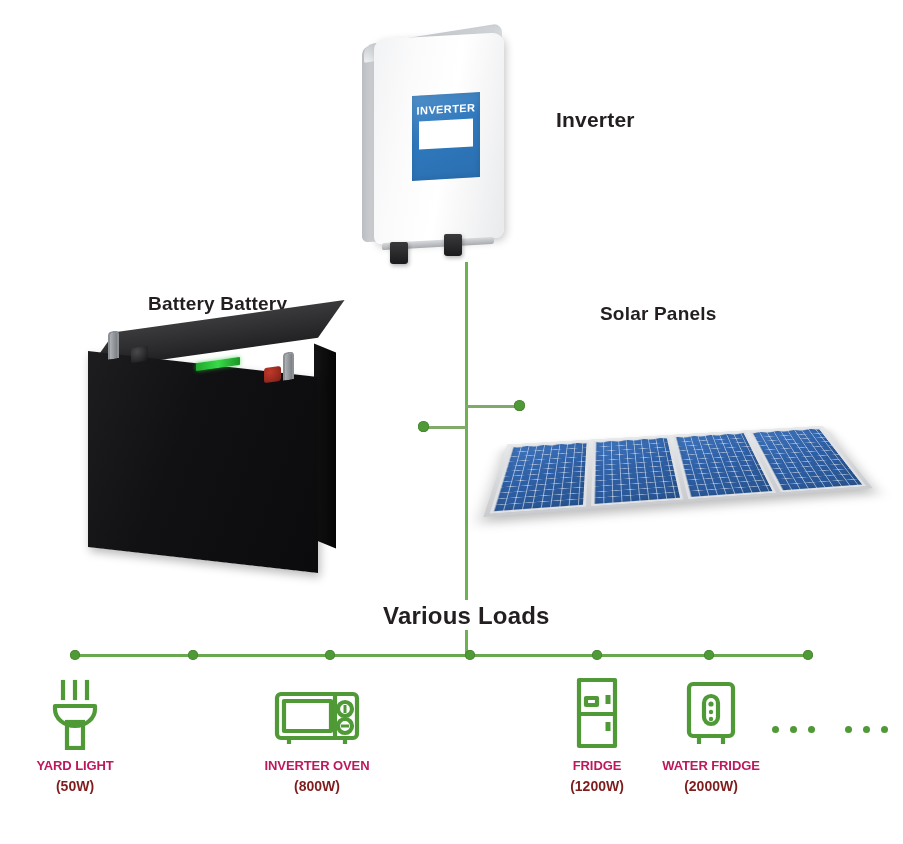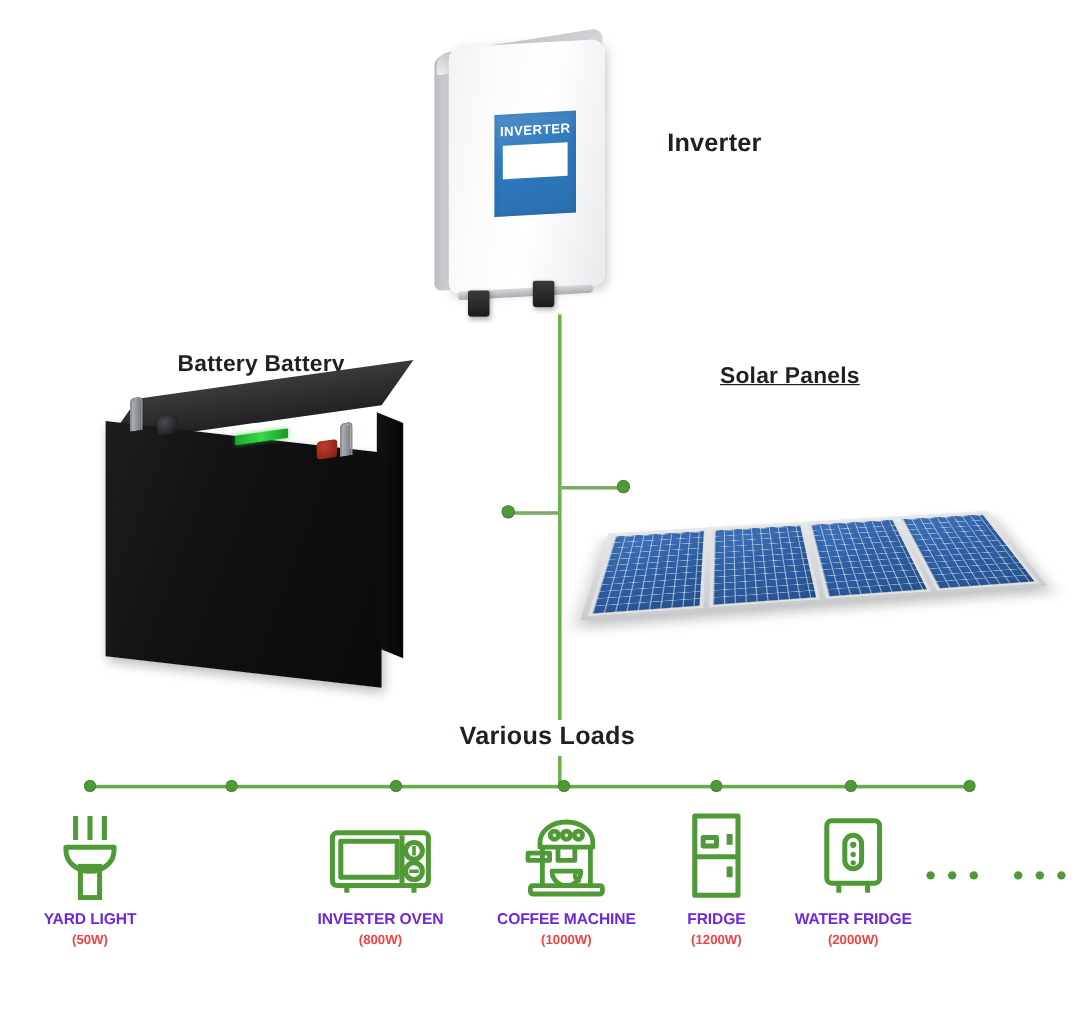--- a/index.html
+++ b/index.html
@@ -212,30 +212,30 @@
   .load-icon {
     height: 74px;
     display: flex;
     align-items: flex-end;
     justify-content: center;
   }
   .load-name {
     margin-top: 9px;
     font-size: 13px;
     font-weight: bold;
-    color: #6d28d9;
+    color: #be185d;
     line-height: 1.0;
     letter-spacing: -0.1px;
     white-space: nowrap;
   }
   .load-power {
     margin-top: 7px;
-    font-size: 11px;
+    font-size: 14px;
     font-weight: bold;
-    color: #ef4444;
+    color: #7f1d1d;
     line-height: 1.0;
   }
   .ellipsis-group {
     position: absolute;
     top: 50px;
     display: flex;
     gap: 11px;
     align-items: center;
   }
   .ell-dot {
@@ -290,32 +290,32 @@
     <div class="bat-front"></div>
 
     <div class="bat-handle" style="left:30px; top:1px; transform: skewY(-9deg);"></div>
     <div class="bat-handle" style="left:205px; top:22px; transform: skewY(-9deg);"></div>
 
     <div class="bat-term neg" style="left:53px; top:17px; transform: skewY(-8deg);"></div>
     <div class="bat-led" style="left:118px; top:30px; transform: skewY(-8deg);"></div>
     <div class="bat-term pos" style="left:186px; top:37px; transform: skewY(-8deg);"></div>
   </div>
 
-  <div class="node-label" style="left:600px; top:303px; font-size:19px;text-decoration:underline;">Solar Panels</div>
+  <div class="node-label" style="left:600px; top:303px; font-size:19px;">Solar Panels</div>
 
   <div id="solar-wrap">
     <div class="solar-plane">
       <div class="solar-panel"></div>
       <div class="solar-panel"></div>
       <div class="solar-panel"></div>
       <div class="solar-panel"></div>
     </div>
   </div>
 
-  <div class="node-label" style="left:383px; top:602px; font-size:21px;">Various Loads</div>
+  <div class="node-label" style="left:383px; top:602px; font-size:24px;">Various Loads</div>
 
   <div id="loads-row">
 
     <div class="load-item" style="left:5px;">
       <div class="load-icon">
         <svg width="64" height="72" viewBox="0 0 64 72" fill="none" stroke="#4f9a36" stroke-width="4.2" stroke-linecap="square">
           <line x1="20" y1="4" x2="20" y2="20"></line>
           <line x1="32" y1="4" x2="32" y2="20"></line>
           <line x1="44" y1="4" x2="44" y2="20"></line>
           <path d="M12 28 H52 V31 A20 17 0 0 1 12 31 Z" stroke-linejoin="round"></path>
@@ -338,39 +338,20 @@
           <circle cx="74" cy="48" r="7"></circle>
           <line x1="70" y1="48" x2="78" y2="48" stroke-width="3"></line>
           <line x1="18" y1="60" x2="18" y2="66"></line>
           <line x1="74" y1="60" x2="74" y2="66"></line>
         </svg>
       </div>
       <div class="load-name">INVERTER OVEN</div>
       <div class="load-power">(800W)</div>
     </div>
 
-    <div class="load-item" style="left:402px;">
-      <div class="load-icon">
-        <svg width="80" height="74" viewBox="0 0 80 74" fill="none" stroke="#4f9a36" stroke-width="4" stroke-linejoin="round">
-          <path d="M18 26 A22 17 0 0 1 62 26 V30 H18 Z"></path>
-          <circle cx="30" cy="20" r="3.4"></circle>
-          <circle cx="40" cy="20" r="3.4"></circle>
-          <circle cx="50" cy="20" r="3.4"></circle>
-          <line x1="20" y1="30" x2="20" y2="62"></line>
-          <line x1="60" y1="30" x2="60" y2="62"></line>
-          <path d="M8 35 H26 V41 H8 Z"></path>
-          <path d="M33 30 V41 H47 V30"></path>
-          <path d="M28 50 H52 A12 12 0 0 1 28 50 Z"></path>
-          <path d="M52 50 A5 4 0 0 0 52 58" stroke-width="3.4"></path>
-          <rect x="10" y="62" width="60" height="7" rx="2"></rect>
-        </svg>
-      </div>
-      <div class="load-name">COFFEE MACHINE</div>
-      <div class="load-power">(1000W)</div>
-    </div>
 
     <div class="load-item" style="left:527px;">
       <div class="load-icon">
         <svg width="56" height="74" viewBox="0 0 56 74" fill="none" stroke="#4f9a36" stroke-width="4.2" stroke-linejoin="round">
           <rect x="10" y="4" width="36" height="66"></rect>
           <line x1="10" y1="38" x2="46" y2="38"></line>
           <rect x="17" y="22" width="11" height="7"></rect>
           <line x1="39" y1="19" x2="39" y2="28" stroke-width="5"></line>
           <line x1="39" y1="46" x2="39" y2="55" stroke-width="5"></line>
         </svg>

